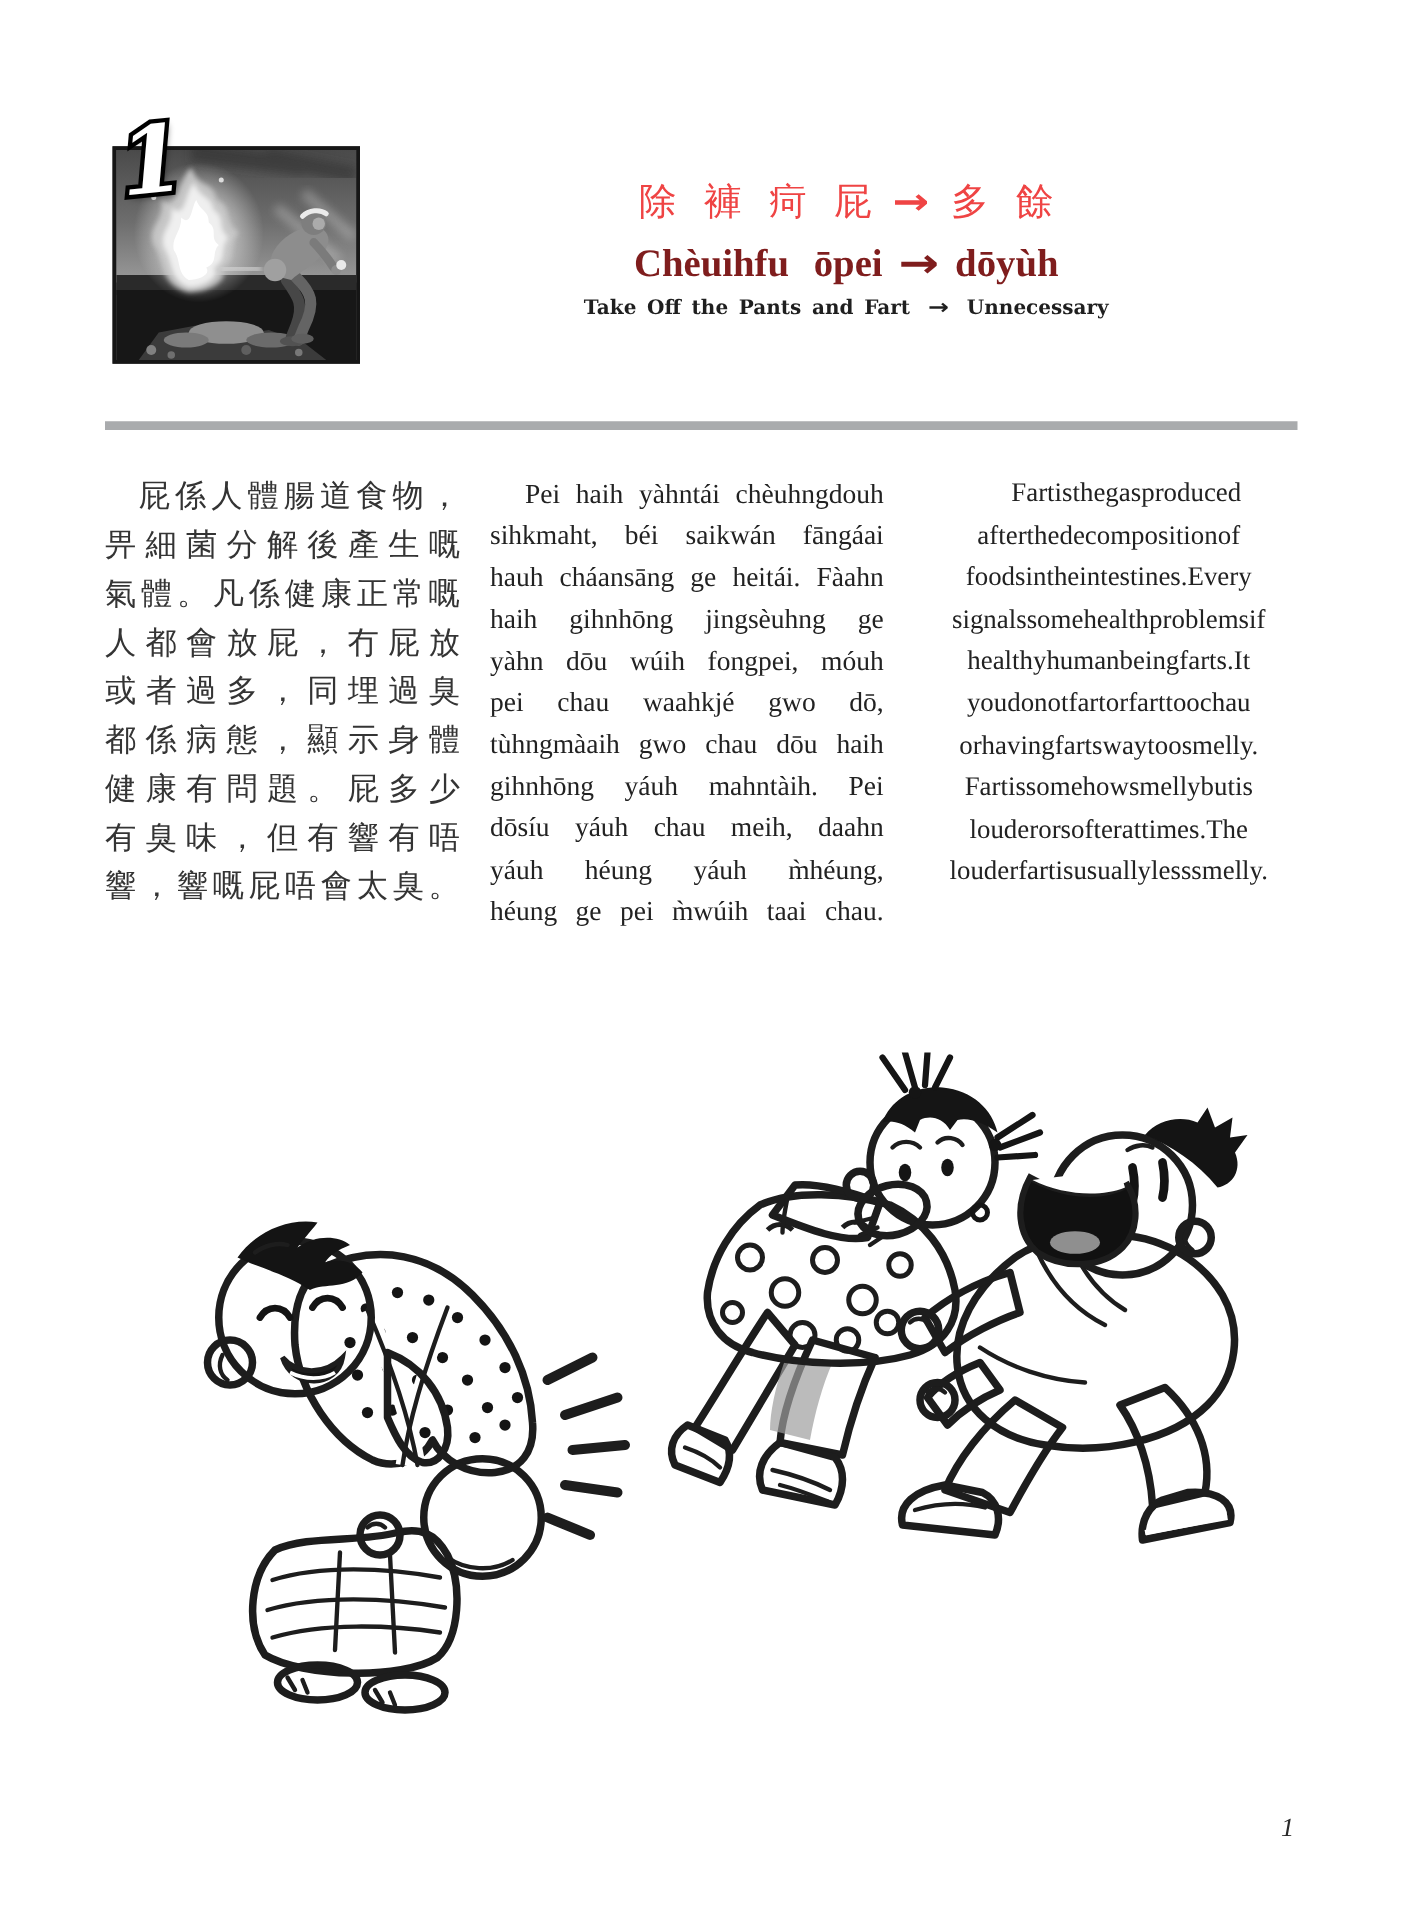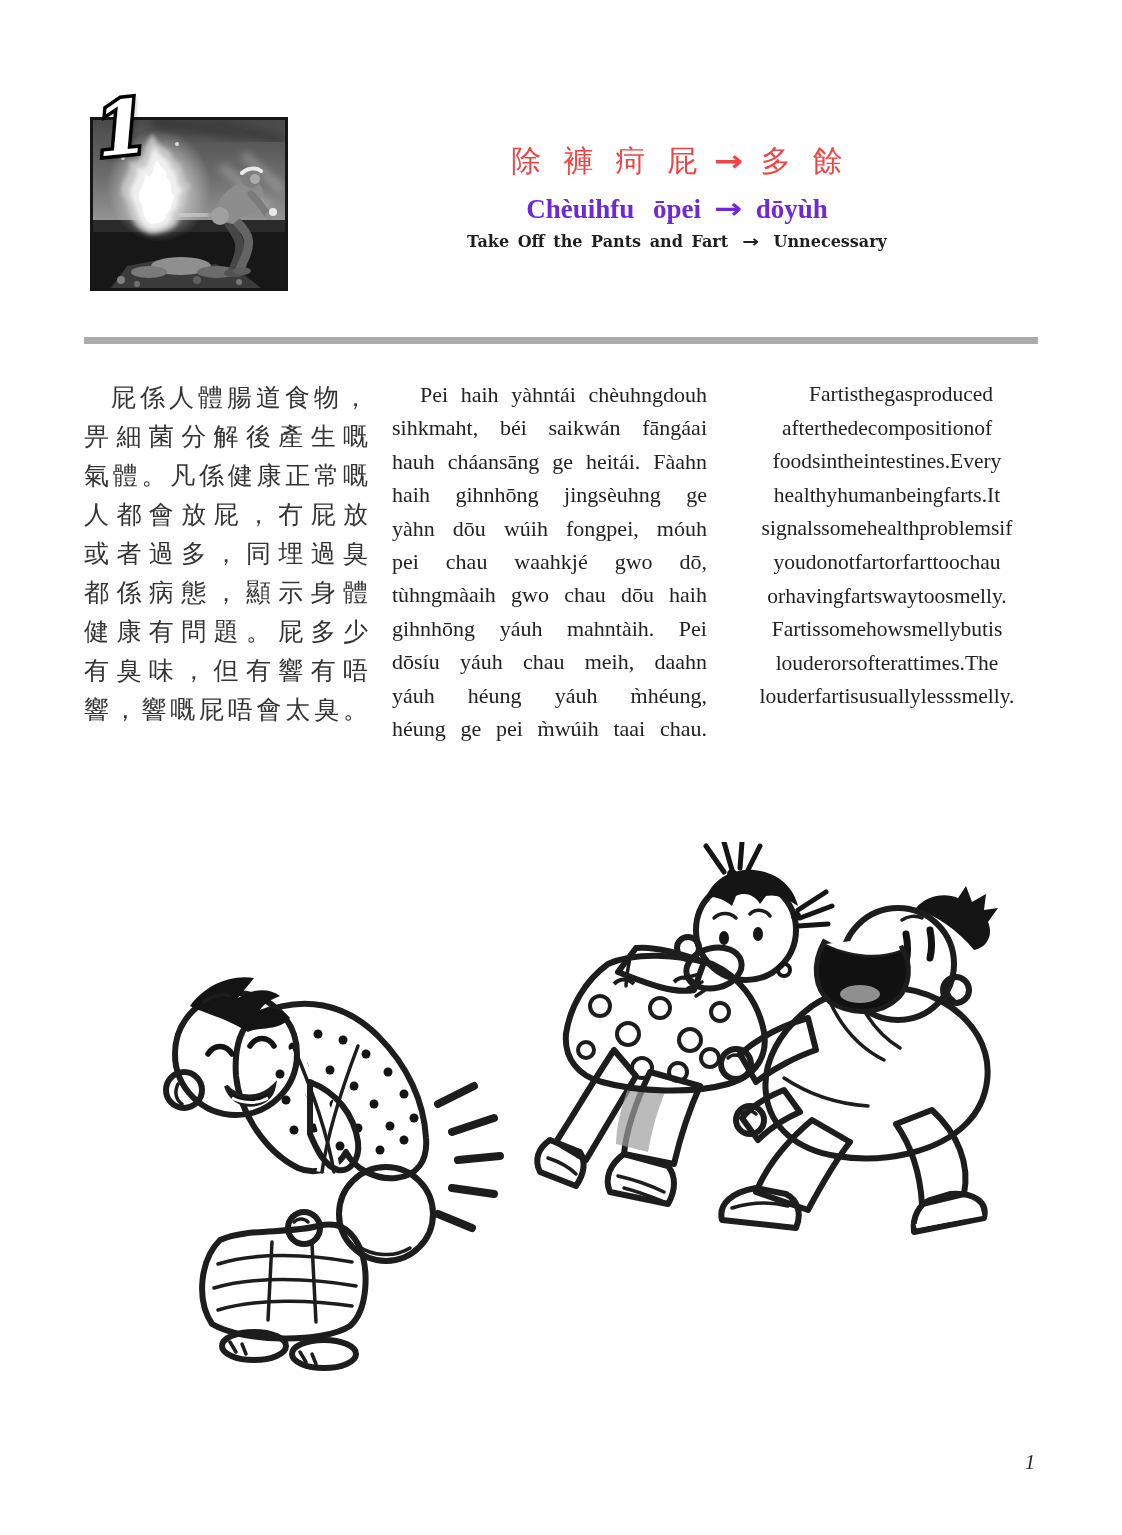--- a/index.html
+++ b/index.html
@@ -9,21 +9,21 @@
   
   .photo-wrap{position:absolute;left:90px;top:117px;width:198px;height:174px;
               border:3px solid #161616;box-sizing:border-box;background:#555;}
   .photo-wrap svg{display:block;width:100%;height:100%;}
   .badge{position:absolute;left:82px;top:82px;width:86px;height:92px;overflow:visible;}
 
   
   .titles{position:absolute;left:316px;top:141px;width:722px;text-align:center;}
   .title-zh{font-size:30px;letter-spacing:22px;color:#ef4444;white-space:nowrap;}
   .title-zh .seg{margin-right:-22px;}
-  .title-yale{margin-top:11px;font-size:27px;font-weight:bold;color:#6d28d9;word-spacing:12px;}
+  .title-yale{margin-top:11px;font-size:31px;font-weight:bold;color:#7f1d1d;word-spacing:12px;}
   .title-en{margin-top:7px;font-size:16px;font-weight:bold;color:#1f1f1f;
             font-family:"DejaVu Serif",serif;word-spacing:3px;}
   .arrow{font-family:"DejaVu Sans",sans-serif;font-weight:bold;letter-spacing:0;
          margin:0 16px;display:inline-block;transform:scale(1.25,1.05);transform-origin:center;}
   .title-zh .arrow{font-size:28px;margin:0 20px;}
 
   
   .divider{position:absolute;left:84px;top:337px;width:954px;height:7px;background:var(--divider,#a9abad);}
 
   
@@ -335,32 +335,32 @@
           <span>of</span>
         </div>
         <div class="jline">
           <span>foods</span>
           <span>in</span>
           <span>the</span>
           <span>intestines.</span>
           <span>Every</span>
         </div>
         <div class="jline">
+          <span>signals</span>
+          <span>some</span>
+          <span>health</span>
+          <span>problems</span>
+          <span>if</span>
+        </div>
+        <div class="jline">
           <span>healthy</span>
           <span>human</span>
           <span>being</span>
           <span>farts.</span>
           <span>It</span>
-        </div>
-        <div class="jline">
-          <span>signals</span>
-          <span>some</span>
-          <span>health</span>
-          <span>problems</span>
-          <span>if</span>
         </div>
         <div class="jline">
           <span>you</span>
           <span>do</span>
           <span>not</span>
           <span>fart</span>
           <span>or</span>
           <span>fart</span>
           <span>too</span>
           <span>chau</span>

